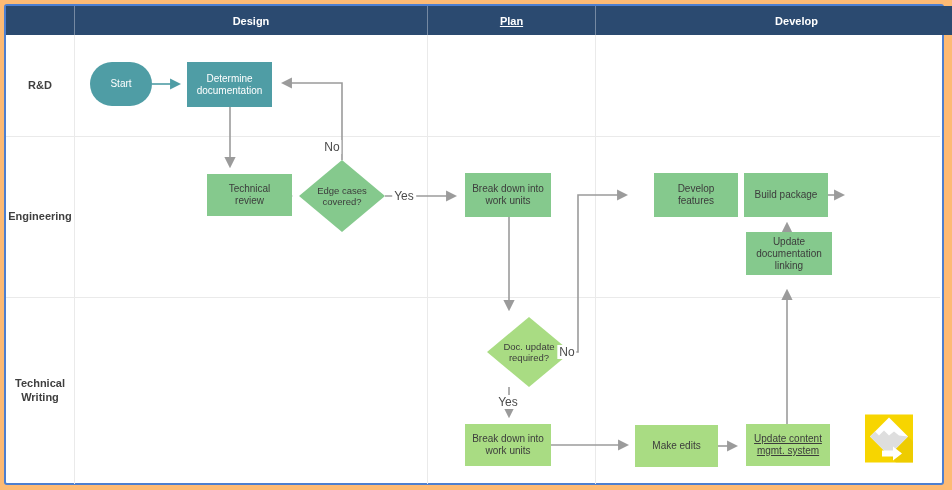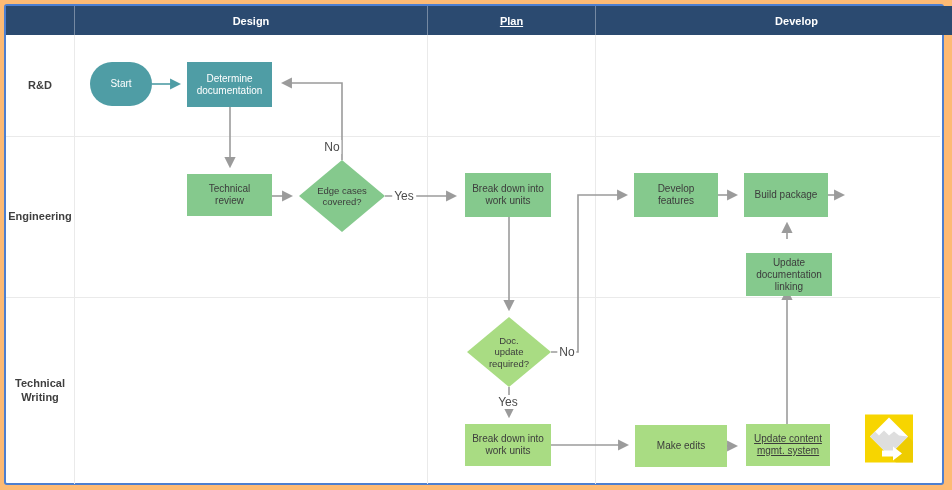--- a/index.html
+++ b/index.html
@@ -22,21 +22,21 @@
           font-size:10px; line-height:1.2; color:#3C3C3C; box-sizing:border-box; }
   .teal    { background:#4F9DA5; color:#ffffff; }
   .gmed    { background:#85C98D; }
   .glight  { background:#A9DC83; }
   .stadium { border-radius:22px; }
   .diamond { clip-path:polygon(50% 0,100% 50%,50% 100%,0 50%); }
   .hex     { clip-path:polygon(22% 0,78% 0,100% 50%,78% 100%,22% 100%,0 50%); }
   .p8  { padding:0 8px; }
   .p2  { padding:0 2px; }
   .p4  { padding:0 4px; }
-  .p12 { padding:0 18px; }
+  .p12 { padding:0 12px;margin-left:20px; }
   .p14 { padding:0 14px; }
   
   .wires { position:absolute; left:0; top:0; width:952px; height:490px; pointer-events:none; }
   
   .elabel { position:absolute; transform:translate(-50%,-50%); font-size:12px; color:#4A4A4A;
             background:#ffffff; padding:0 2px; white-space:nowrap; }
   .logo { position:absolute; left:865px; top:414px; width:48px; height:49px; cursor:pointer; }
 </style>
 </head>
 <body>
@@ -94,27 +94,27 @@
 
   <div class="node gmed diamond p14" style="left:299px; top:160px; width:86px; height:72px; font-size:9.5px;">Edge cases covered?</div>
 
   <div class="node gmed p2" style="left:465px; top:173px; width:86px; height:44px;">Break down into work units</div>
 
   <div class="node gmed p12" style="left:634px; top:173px; width:84px; height:44px;">Develop features</div>
 
   <div class="node gmed p4" style="left:744px; top:173px; width:84px; height:44px;">Build package</div>
 
 
-  <div class="node gmed p2" style="left:746px; top:253px; width:86px; height:43px;">Update documentation linking</div>
+  <div class="node gmed p2" style="left:746px; top:232px; width:86px; height:43px;">Update documentation linking</div>
 
   <div class="node glight diamond p12" style="left:467px; top:317px; width:84px; height:70px; font-size:9.5px;">Doc. update required?</div>
 
   <div class="node glight p2" style="left:465px; top:424px; width:86px; height:42px;">Break down into work units</div>
 
-  <div class="node glight p8" style="left:635px; top:425px; width:92px; height:42px;">Make edits</div>
+  <div class="node glight p8" style="left:635px; top:425px; width:83px; height:42px;">Make edits</div>
 
   <div class="node glight p2" style="left:746px; top:424px; width:84px; height:42px;text-decoration:underline;">Update content mgmt. system</div>
 
   <span class="elabel" style="left:332px; top:147px;">No</span>
   <span class="elabel" style="left:404px; top:196px;">Yes</span>
   <span class="elabel" style="left:567px; top:352px;">No</span>
   <span class="elabel" style="left:508px; top:402px;">Yes</span>
 
   <div class="logo">
     <svg width="48" height="49" viewBox="0 0 48 48" xmlns="http://www.w3.org/2000/svg">

